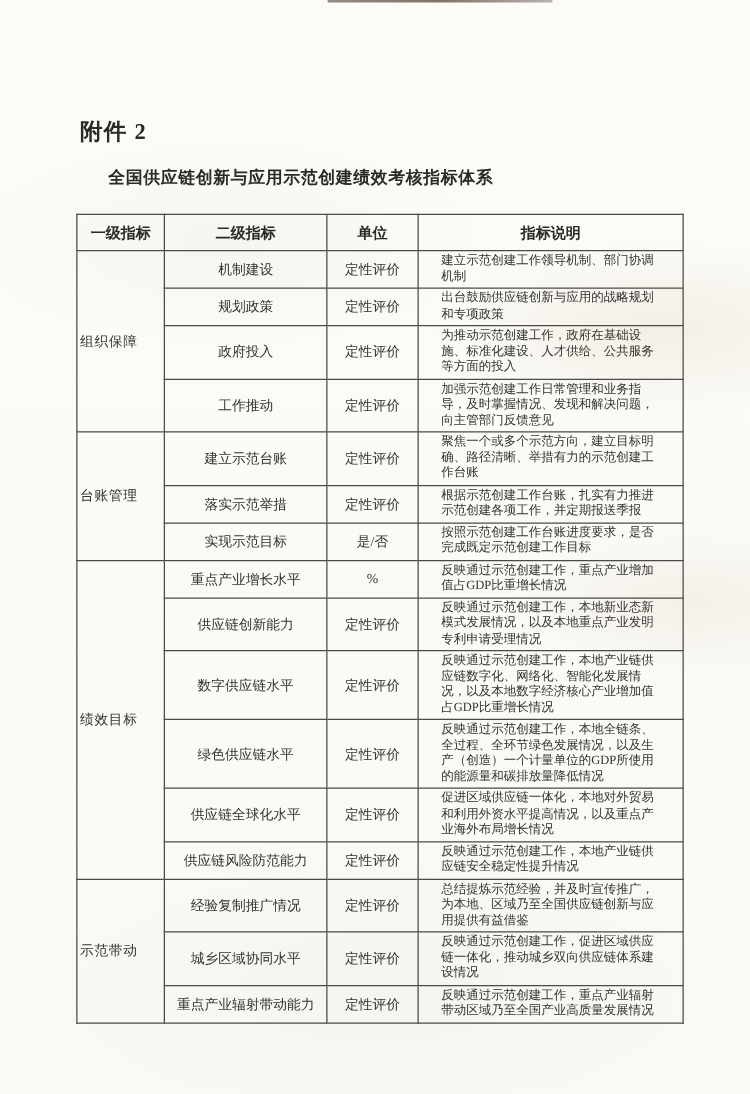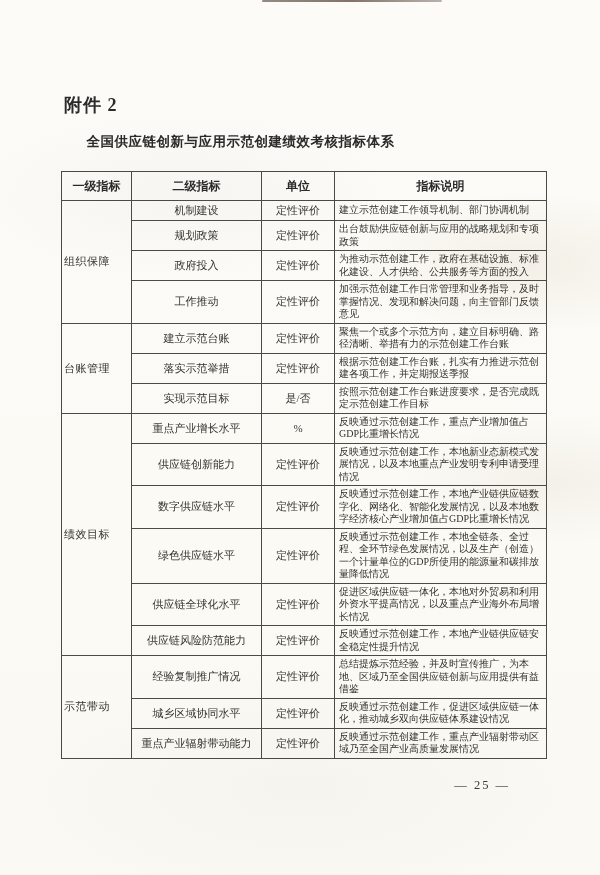--- a/index.html
+++ b/index.html
@@ -102,21 +102,21 @@
   td.unit {
     font-size: 11px;
     text-align: center;
     padding: 2px;
     color: #33322f;
   }
   td.desc {
     font-size: 10px;
     line-height: 12.5px;
     text-align: left;
-    padding: 2px 4px;
+    padding: 2px 18px;
     color: #33322f;
   }
   .page-number {
     position: absolute;
     top: 778px;
     left: 0;
     width: 510px;
     text-align: right;
     font-size: 12.5px;
     letter-spacing: 2px;
@@ -232,15 +232,14 @@
           <td class="desc">反映通过示范创建工作，促进区域供应链一体化，推动城乡双向供应链体系建设情况</td>
         </tr>
         <tr>
           <td class="name">重点产业辐射带动能力</td>
           <td class="unit">定性评价</td>
           <td class="desc">反映通过示范创建工作，重点产业辐射带动区域乃至全国产业高质量发展情况</td>
         </tr>
       </tbody>
   </table>
 
-  <div class="page-number">— 25 —</div>
 
 </div>
 
 </body></html>

